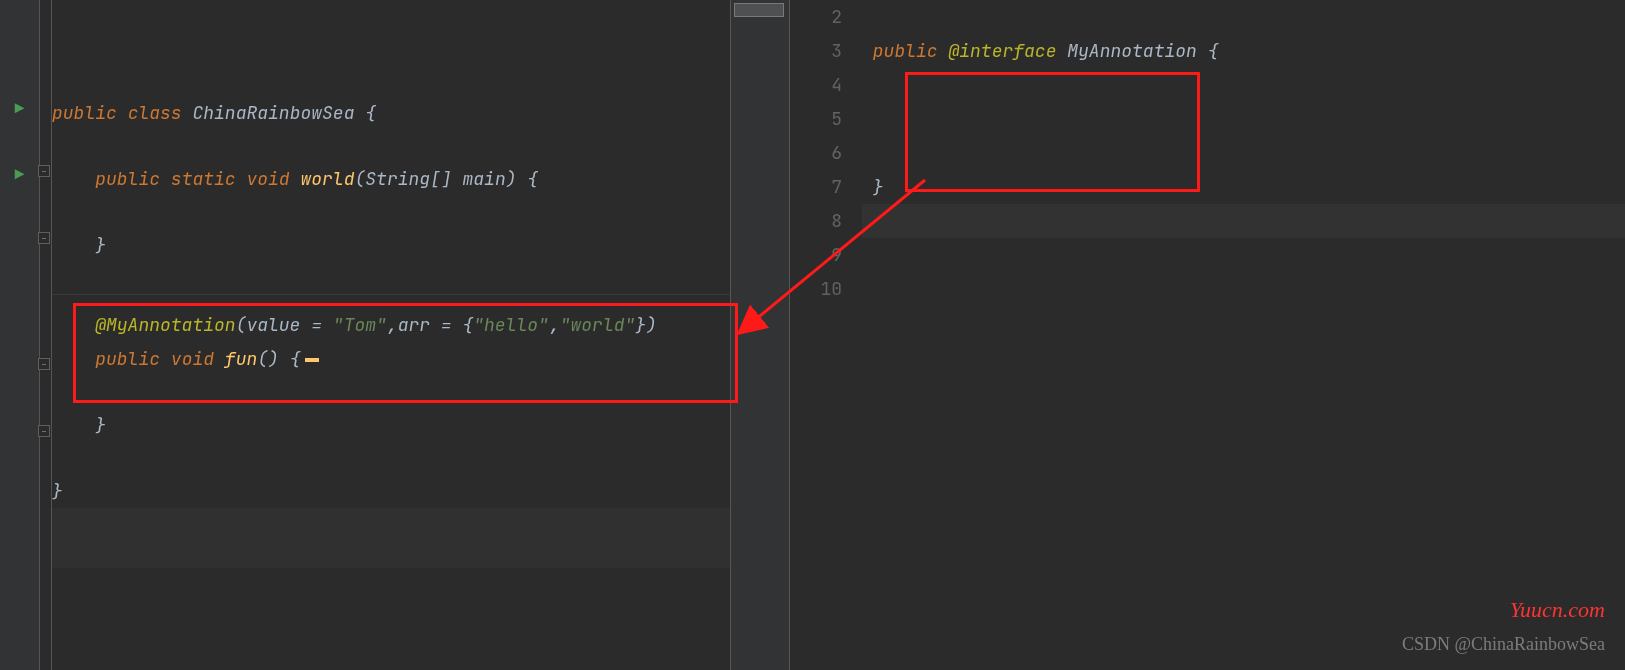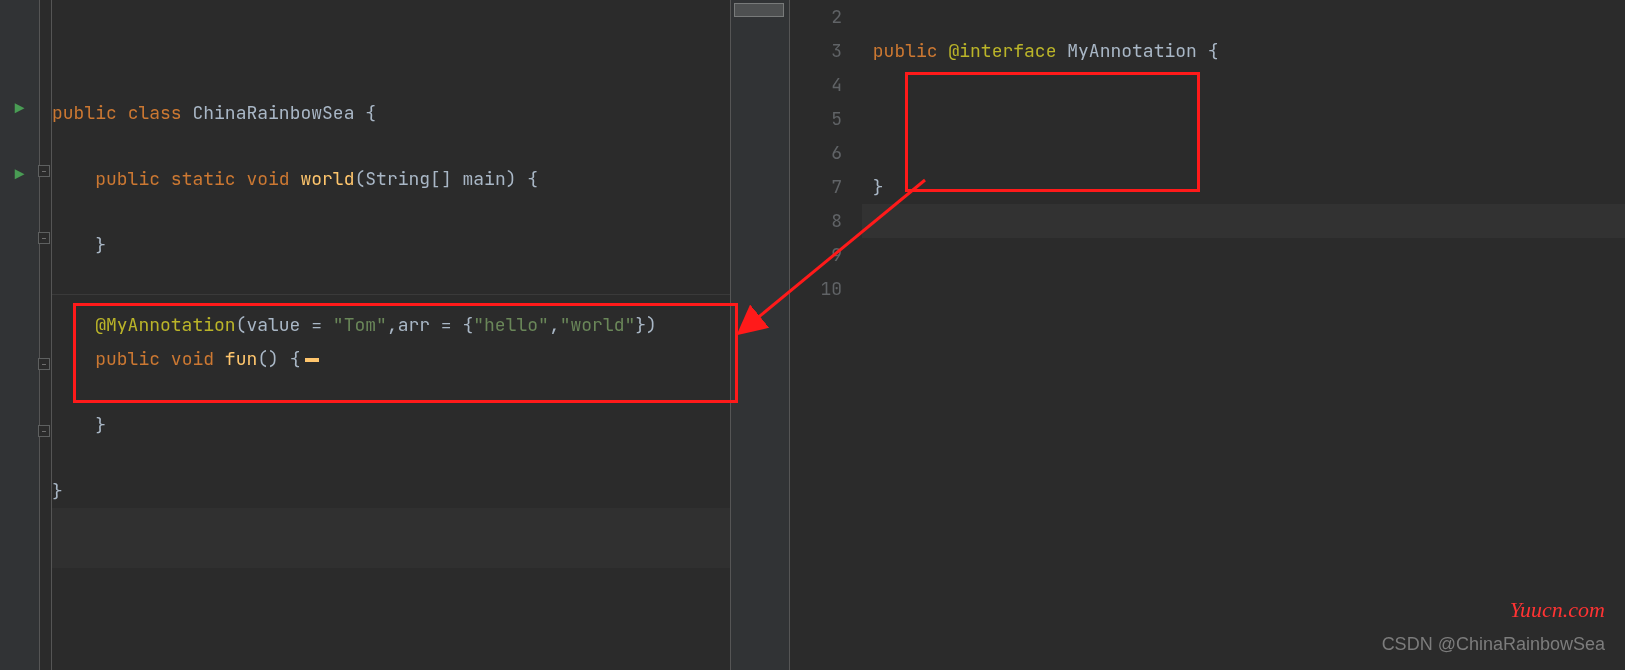--- a/index.html
+++ b/index.html
@@ -46,20 +46,21 @@
     background: #2b2b2b;
     color: #606366;
     text-align: right;
     padding-top: 0;
   }
   .ln { height: 34px; line-height: 34px; padding-right: 20px; font-size: 18px; }
   .code-area {
     position: relative;
     flex: 1;
     padding-top: 0;
+    font-style: italic;
   }
   .code-line {
     height: 34px;
     line-height: 34px;
     white-space: pre;
     font-size: 18px;
   }
   .blank-line { height: 32px; }
   .cur-line-hl {
     background: #323232;
@@ -120,21 +121,21 @@
   .watermark1 {
     position: absolute;
     right: 20px; bottom: 47px;
     color: #f33; font-family: serif; font-style: italic;
     font-size: 22px;
   }
   .watermark2 {
     position: absolute;
     right: 20px; bottom: 15px;
     color: #7c7c7c; font-size: 18px;
-    font-family: Liberation Sans, sans-serif;
+    font-family: Liberation Serif, serif;
     text-align: center;
   }
   .caret-mark {
     display: inline-block;
     width: 14px; height: 4px;
     background: #ffc66d;
     vertical-align: middle;
     margin-left: 4px;
   }
   .code-below-class {

